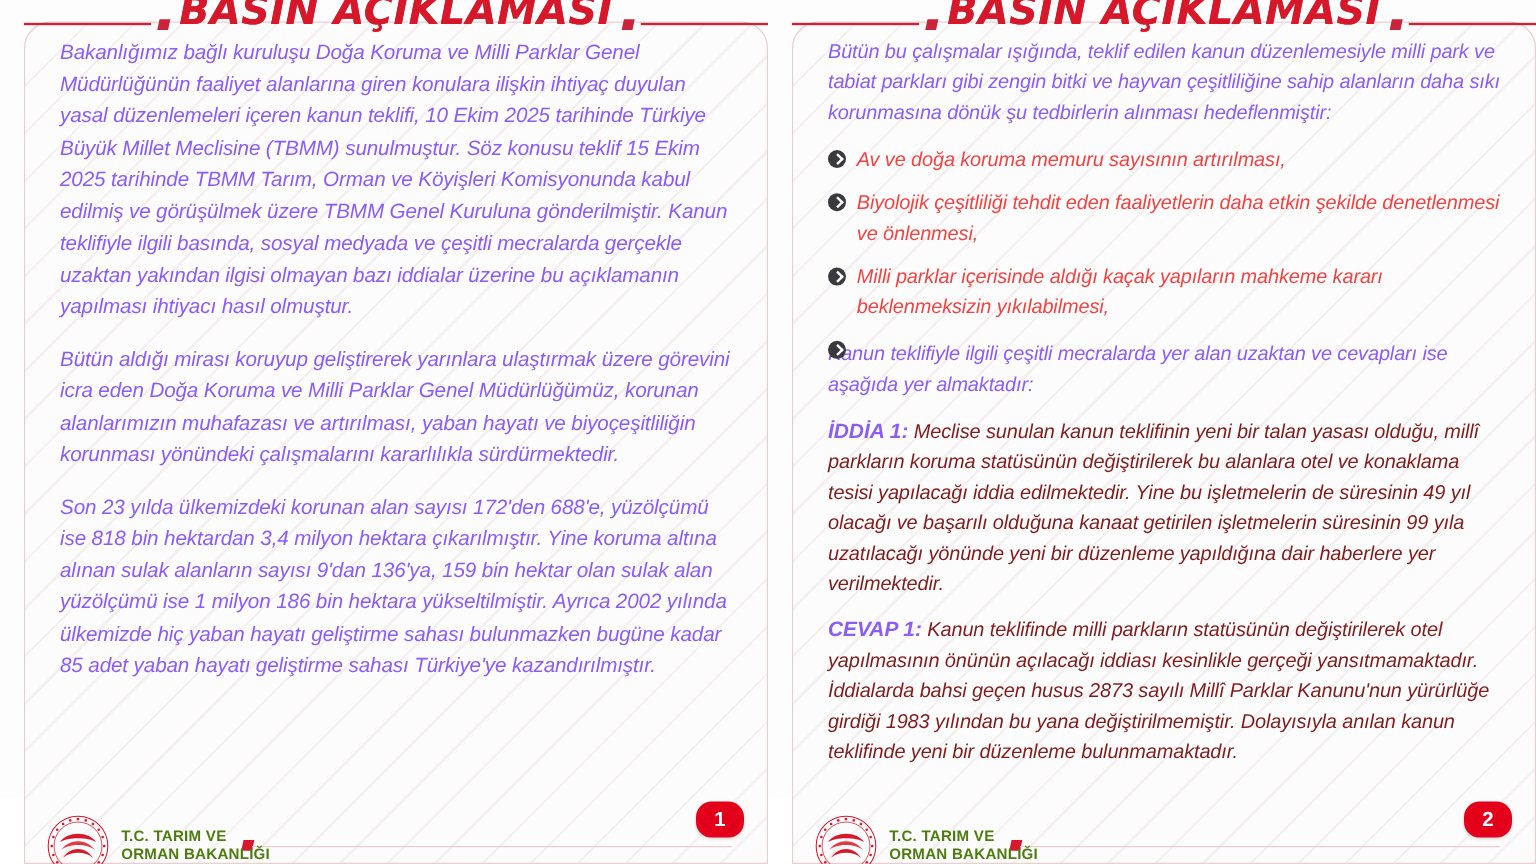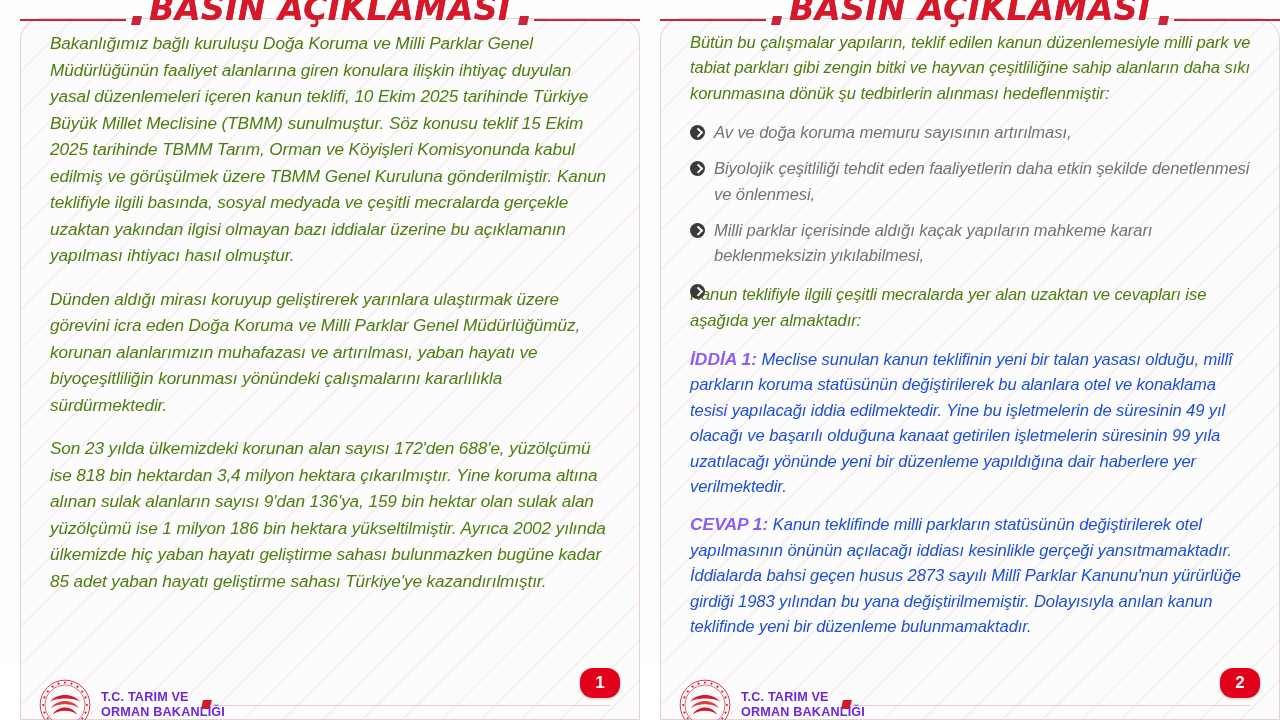--- a/index.html
+++ b/index.html
@@ -106,35 +106,35 @@
     width: 620px;
     height: 702px;
     padding: 30px 28px 0 30px;
   }
 
   .para {
     font-family: "Liberation Sans", sans-serif;
     font-style: italic;
     font-size: 17.2px;
     line-height: 26.5px;
-    color: #4d7c0f;
+    color: #8b5cf6;
     margin-bottom: 17px;
     letter-spacing: -0.1px;
   }
   .page.right .para { font-size: 16.6px; line-height: 25.4px; margin-bottom: 14px; }
 
   .bullets { list-style: none; margin: 6px 0 14px 0; }
   .bullet {
     position: relative;
     padding-left: 24px;
     font-family: "Liberation Sans", sans-serif;
     font-style: italic;
     font-size: 16.6px;
     line-height: 25.2px;
-    color: #737373;
+    color: #ef4444;
     margin-bottom: 11px;
     letter-spacing: -0.1px;
   }
   .bullet-icon {
     position: absolute;
     left: 0;
     top: 5px;
     width: 15px;
     height: 15px;
     border-radius: 50%;
@@ -158,21 +158,21 @@
     font-style: italic;
     font-size: 17.4px;
     color: #8b5cf6;
     letter-spacing: 0px;
   }
   .qa .qtext {
     font-family: "Liberation Sans", sans-serif;
     font-style: italic;
     font-size: 16.6px;
     line-height: 25.4px;
-    color: #1d4ed8;
+    color: #7f1d1d;
     letter-spacing: -0.1px;
   }
 
   
   .footer {
     position: absolute;
     left: 0;
     bottom: 0;
     width: 620px;
     height: 58px;
@@ -202,21 +202,21 @@
     display: flex;
     align-items: center;
     gap: 9px;
   }
   .emblem { width: 54px; height: 54px; flex: 0 0 auto; }
   .logo-text {
     font-family: "Liberation Sans", sans-serif;
     font-weight: 700;
     font-size: 12.6px;
     line-height: 15px;
-    color: #6d28d9;
+    color: #4d7c0f;
     letter-spacing: 0.2px;
     white-space: pre-line;
   }
 
   .page-badge {
     position: absolute;
     right: 20px;
     bottom: 22px;
     width: 40px;
     height: 30px;
@@ -243,21 +243,21 @@
     <div class="header-band">
       <div class="hdr-rule l"></div>
       <div class="hdr-tick l"></div>
       <div class="hdr-title">BASIN AÇIKLAMASI</div>
       <div class="hdr-tick r"></div>
       <div class="hdr-rule r"></div>
     </div>
 
     <div class="body">
       <p class="para">Bakanlığımız bağlı kuruluşu Doğa Koruma ve Milli Parklar Genel Müdürlüğünün faaliyet alanlarına giren konulara ilişkin ihtiyaç duyulan yasal düzenlemeleri içeren kanun teklifi, 10 Ekim 2025 tarihinde Türkiye Büyük Millet Meclisine (TBMM) sunulmuştur. Söz konusu teklif 15 Ekim 2025 tarihinde TBMM Tarım, Orman ve Köyişleri Komisyonunda kabul edilmiş ve görüşülmek üzere TBMM Genel Kuruluna gönderilmiştir. Kanun teklifiyle ilgili basında, sosyal medyada ve çeşitli mecralarda gerçekle uzaktan yakından ilgisi olmayan bazı iddialar üzerine bu açıklamanın yapılması ihtiyacı hasıl olmuştur.</p>
-      <p class="para">Dünden aldığı mirası koruyup geliştirerek yarınlara ulaştırmak üzere görevini icra eden Doğa Koruma ve Milli Parklar Genel Müdürlüğümüz, korunan alanlarımızın muhafazası ve artırılması, yaban hayatı ve biyoçeşitliliğin korunması yönündeki çalışmalarını kararlılıkla sürdürmektedir.</p>
+      <p class="para">Bütün aldığı mirası koruyup geliştirerek yarınlara ulaştırmak üzere görevini icra eden Doğa Koruma ve Milli Parklar Genel Müdürlüğümüz, korunan alanlarımızın muhafazası ve artırılması, yaban hayatı ve biyoçeşitliliğin korunması yönündeki çalışmalarını kararlılıkla sürdürmektedir.</p>
       <p class="para">Son 23 yılda ülkemizdeki korunan alan sayısı 172'den 688'e, yüzölçümü ise 818 bin hektardan 3,4 milyon hektara çıkarılmıştır. Yine koruma altına alınan sulak alanların sayısı 9'dan 136'ya, 159 bin hektar olan sulak alan yüzölçümü ise 1 milyon 186 bin hektara yükseltilmiştir. Ayrıca 2002 yılında ülkemizde hiç yaban hayatı geliştirme sahası bulunmazken bugüne kadar 85 adet yaban hayatı geliştirme sahası Türkiye'ye kazandırılmıştır.</p>
     </div>
 
     <div class="footer">
       <div class="footer-tick"></div>
       <div class="footer-rule"></div>
 
       <div class="logo-wrap">
         <span class="emblem">
           <svg viewBox="0 0 100 100" width="54" height="54">
@@ -302,21 +302,21 @@
 
     <div class="header-band">
       <div class="hdr-rule l"></div>
       <div class="hdr-tick l"></div>
       <div class="hdr-title">BASIN AÇIKLAMASI</div>
       <div class="hdr-tick r"></div>
       <div class="hdr-rule r"></div>
     </div>
 
     <div class="body">
-      <p class="para">Bütün bu çalışmalar yapıların, teklif edilen kanun düzenlemesiyle milli park ve tabiat parkları gibi zengin bitki ve hayvan çeşitliliğine sahip alanların daha sıkı korunmasına dönük şu tedbirlerin alınması hedeflenmiştir:</p>
+      <p class="para">Bütün bu çalışmalar ışığında, teklif edilen kanun düzenlemesiyle milli park ve tabiat parkları gibi zengin bitki ve hayvan çeşitliliğine sahip alanların daha sıkı korunmasına dönük şu tedbirlerin alınması hedeflenmiştir:</p>
 
       <ul class="bullets">
         <li class="bullet">
           <span class="bullet-icon"></span>
           <span>Av ve doğa koruma memuru sayısının artırılması,</span>
         </li>
         <li class="bullet">
           <span class="bullet-icon"></span>
           <span>Biyolojik çeşitliliği tehdit eden faaliyetlerin daha etkin şekilde denetlenmesi ve önlenmesi,</span>
         </li>

